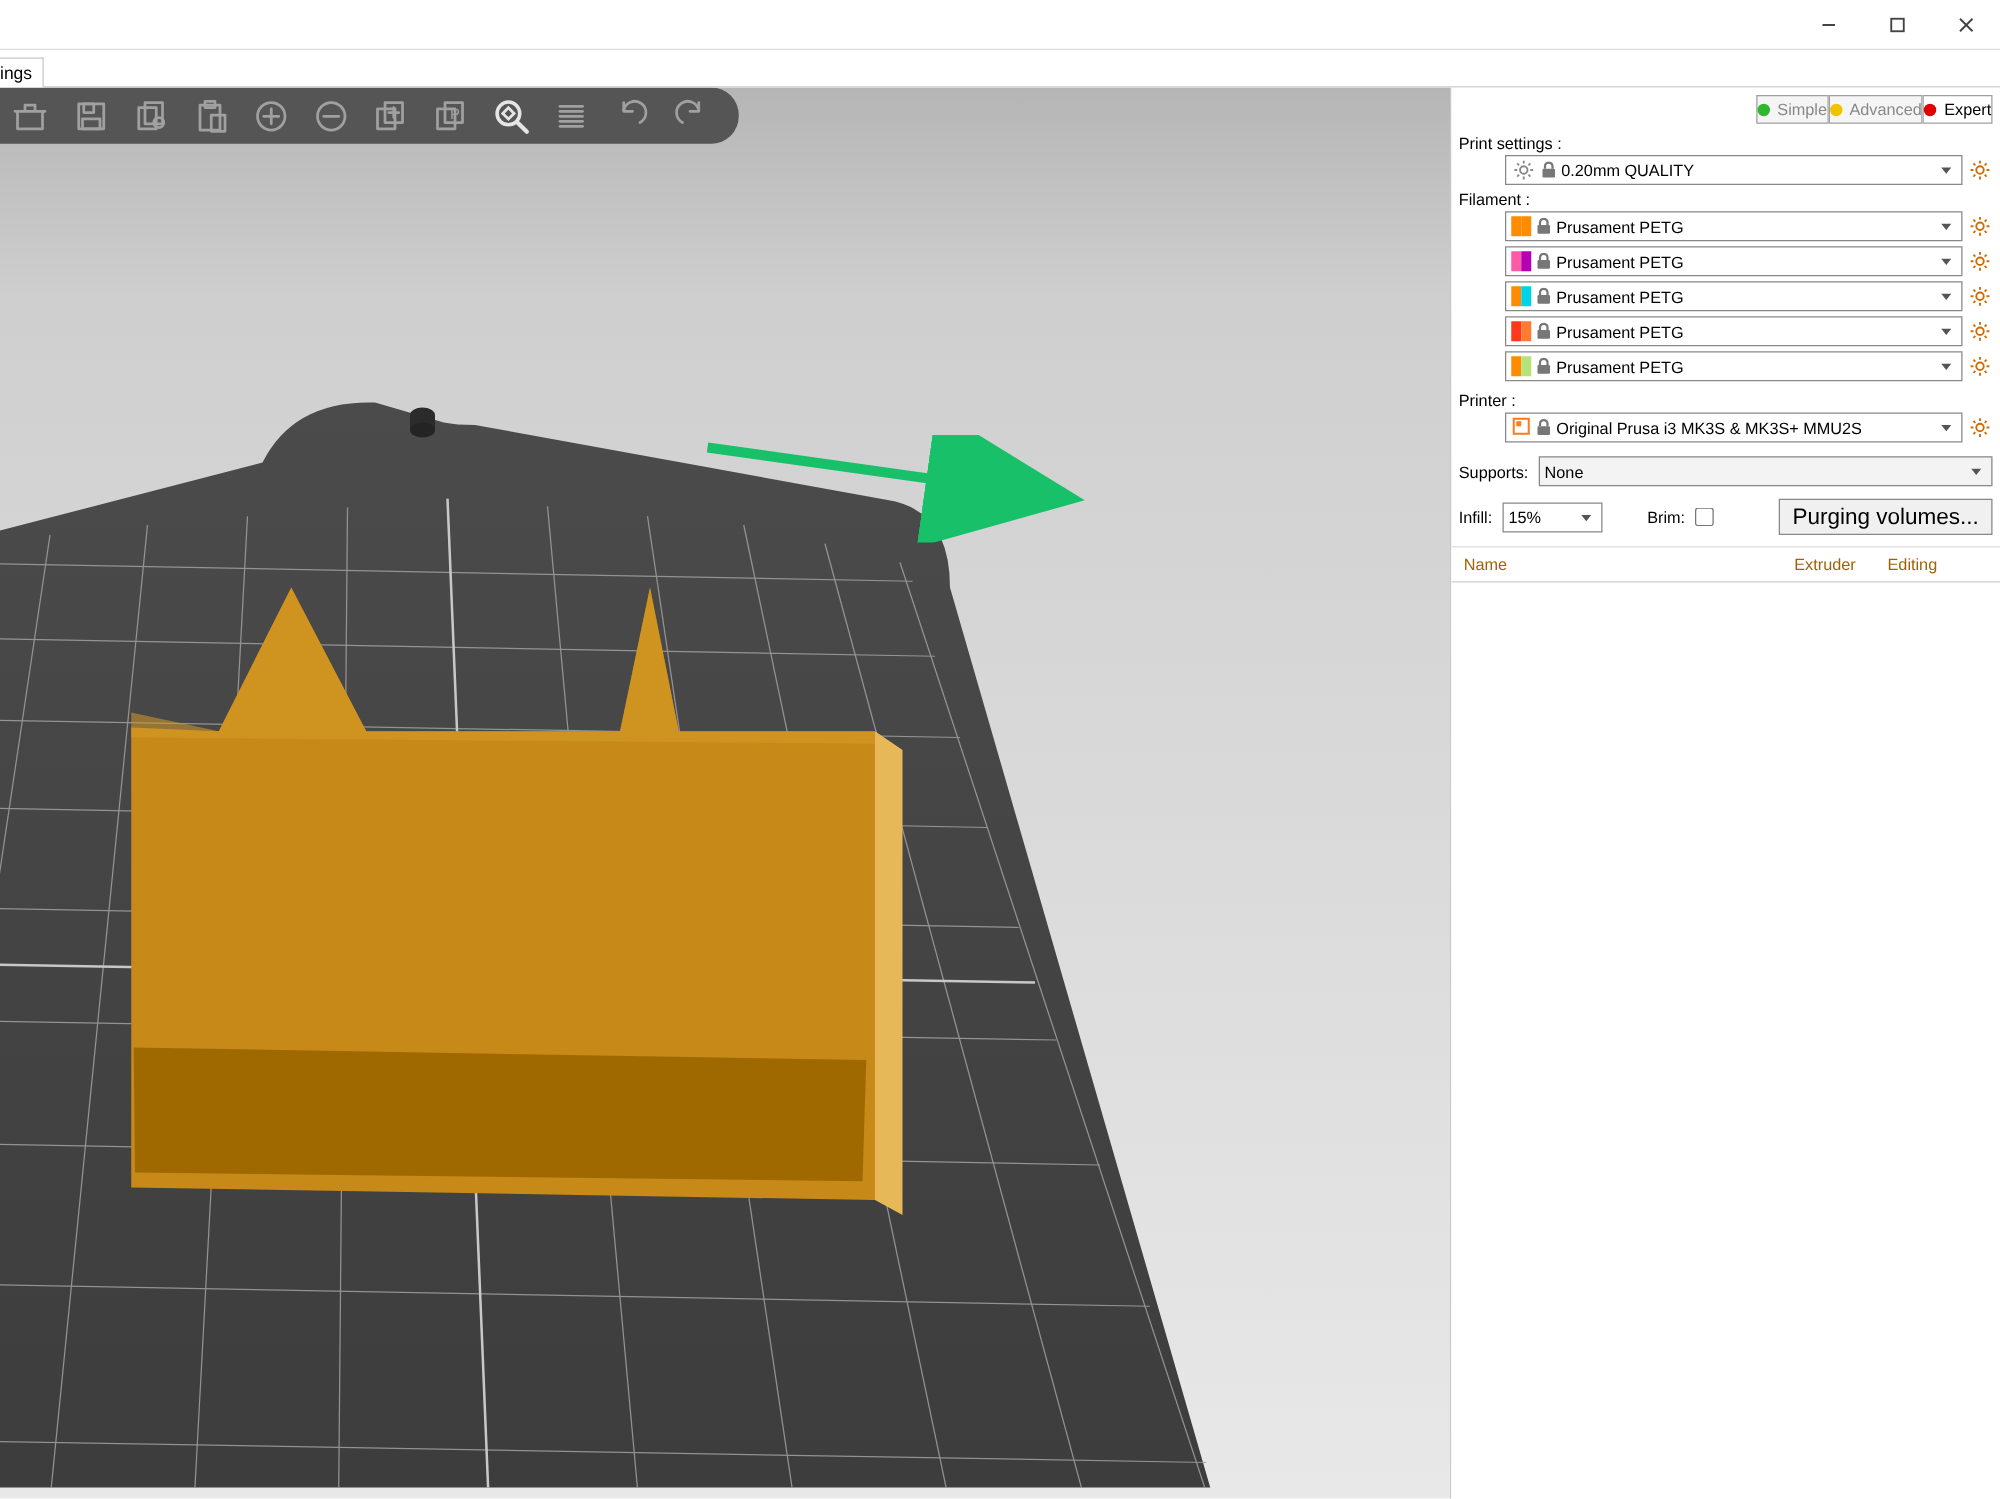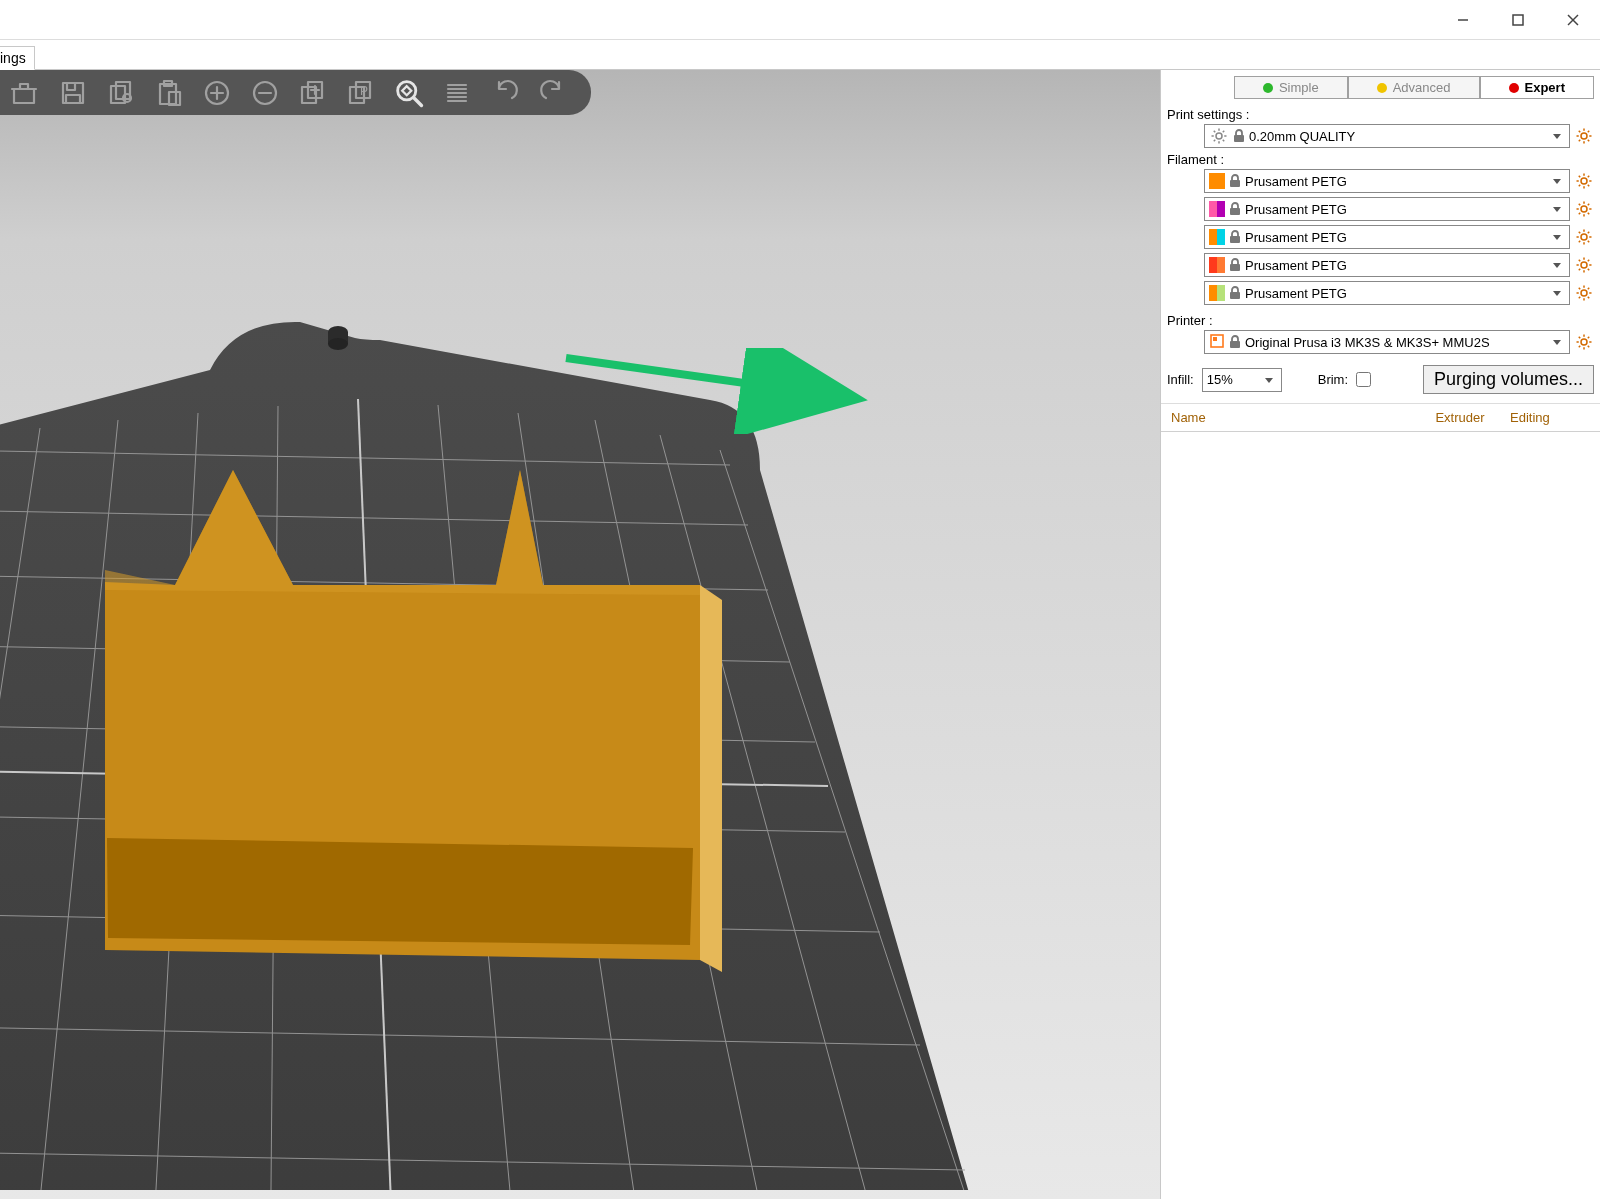--- a/index.html
+++ b/index.html
@@ -19,23 +19,23 @@
   .viewport { flex:1; position:relative; background:linear-gradient(#b5b5b5 0%, #cfcfcf 15%, #e8e8e8 100%); overflow:hidden; }
   .sidepanel { width:440px; min-width:440px; background:#fff; border-left:1px solid #c8c8c8; padding:6px 6px 0 6px; display:flex; flex-direction:column; overflow:hidden;}
 
   
   .darkbar { position:absolute; top:0; left:-3px; height:45px; background:#555; border-radius:0 22px 22px 0; display:flex; align-items:center; padding:0 16px 0 6px; gap:4px; }
   .dbtn { width:44px; height:44px; display:flex; align-items:center; justify-content:center; }
   .stroke { stroke:#a0a0a0; stroke-width:2.2; fill:none; stroke-linecap:round; stroke-linejoin:round; }
 
   
   .mode-tabs { display:flex; justify-content:flex-end; gap:0; margin-bottom:4px;}
-  .mode-tab { border:1px solid #a0a0a0; padding:3px 28px; font-size:13px; display:flex; align-items:center; gap:6px; background:#f5f5f5; color:#888;}
+  .mode-tab { border:1px solid #a0a0a0; padding:3px 0; font-size:13px; display:flex; align-items:center; gap:6px; background:#f5f5f5; color:#888;}
   .mode-tab .dot{ width:10px; height:10px; border-radius:50%; }
-  .mode-tab.active{ background:#fff; font-weight:700; color:#000;}
+  .mode-tab.active{ background:#fff; font-weight:400; color:#000;}
   .dot-green{background:#2db82d;} .dot-yellow{background:#f0c400;} .dot-red{background:#e00000;}
 
   .label { font-size:13px; margin:4px 0 2px; }
   .row { display:flex; align-items:center; gap:4px;padding-left:37px; }
 
   .combo { flex:1; height:24px; border:1px solid #888; background:#fff; display:flex; align-items:center; padding:0 4px; position:relative; font-size:13px;}
   .combo .chev { position:absolute; right:4px; top:0; bottom:0; width:16px; display:flex; align-items:center; justify-content:center;}
   .combo .chev svg{width:10px;height:10px;}
   .lock { width:14px; height:14px; display:flex; align-items:center; justify-content:center; margin:0 3px;}
   .swatch { width:16px; height:16px; display:flex; }
@@ -515,20 +515,31 @@
               <line x1="17" y1="17" x2="19" y2="19"></line>
               <line x1="5" y1="19" x2="7" y2="17"></line>
               <line x1="17" y1="7" x2="19" y2="5"></line>
             </g>
           </svg>
         </span>
     </div>
 
     <div style="height:6px"></div>
 
+    <div class="supportsrow">
+      <span>Supports:</span>
+      <div class="combo" style="flex:1;background:#f3f3f3">
+        <span>None</span>
+        <span class="chev">
+            <svg viewBox="0 0 10 10">
+              <polygon class="chevpoly" points="1,3 9,3 5,8"></polygon>
+            </svg>
+          </span>
+      </div>
+    </div>
 
     <div class="infillrow" style="justify-content:center">
       <span>Infill:</span>
       <div class="combo" style="width:80px;flex:none">
         <span>15%</span>
         <span class="chev">
             <svg viewBox="0 0 10 10">
               <polygon class="chevpoly" points="1,3 9,3 5,8"></polygon>
             </svg>
           </span>

